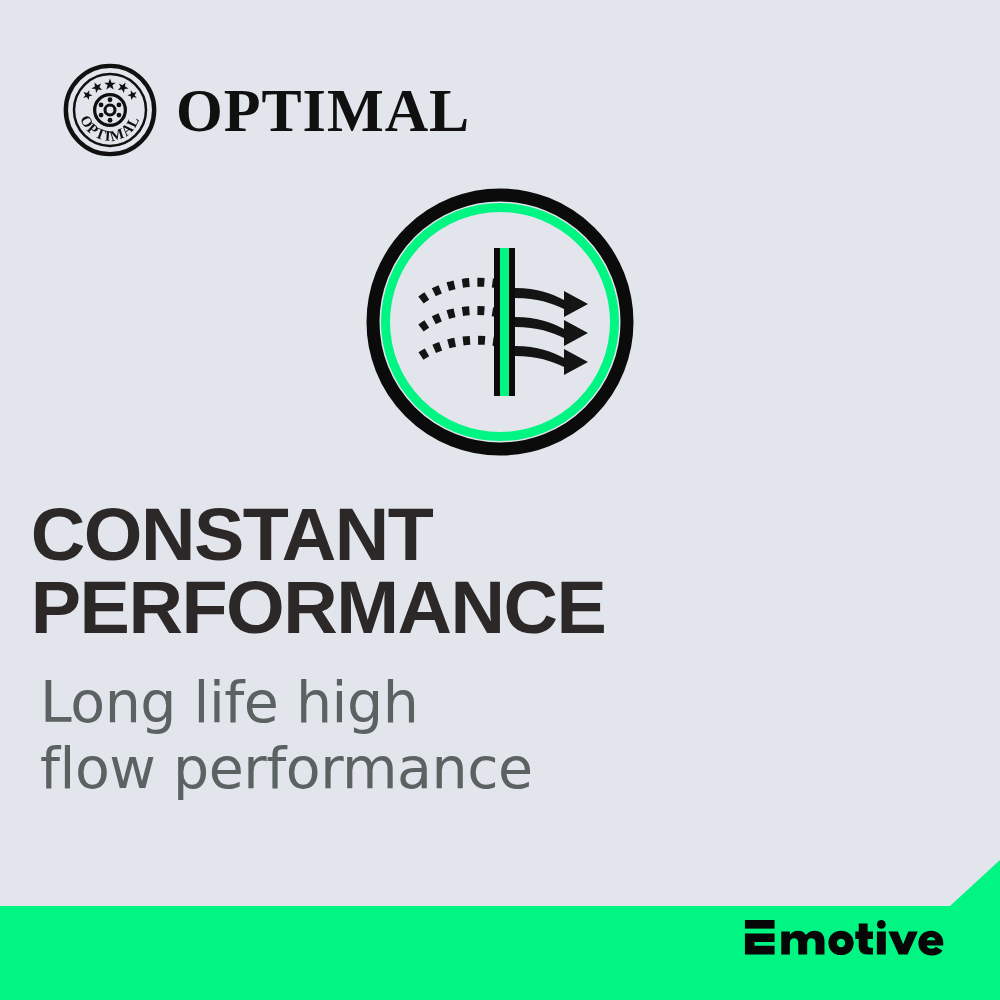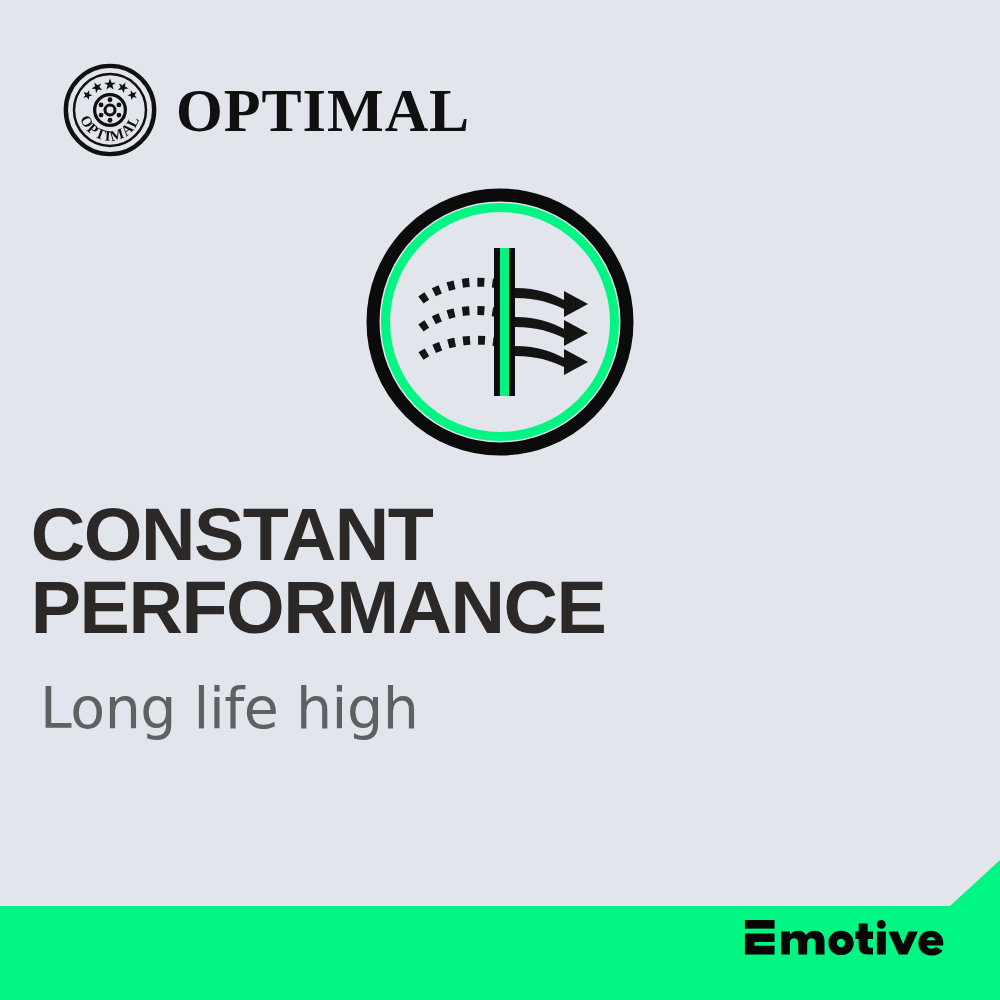--- a/index.html
+++ b/index.html
@@ -63,21 +63,21 @@
     font-size:74px;
     line-height:0.99;
     letter-spacing:-1.5px;
     color:#2b2827;
     text-transform:uppercase;
     transform:scaleX(1.02);
   }
   #headline .hl-line { display:block; white-space:nowrap; }
 
   #subhead {
-    margin-top:30px;
+    margin-top:24px;
     font-family:"DejaVu Sans", sans-serif;
     font-weight:400;
     font-size:57px;
     line-height:1.16;
     letter-spacing:-0.5px;
     color:#5b6262;
   }
   #subhead .sub-line { display:block; white-space:nowrap; }
 
   
@@ -181,20 +181,21 @@
   </div>
 
   <div id="copy">
     <h1 id="headline">
       <span class="hl-line">CONSTANT</span>
       <span class="hl-line">PERFORMANCE</span>
     </h1>
 
     <p id="subhead">
       <span class="sub-line">Long life high</span>
+      <span class="sub-line">flow performance</span>
     </p>
   </div>
 
   <div id="footer-band">
     <div id="footer-logo">
       <svg viewBox="0 0 218 46" xmlns="http://www.w3.org/2000/svg" aria-hidden="true">
         <g fill="#060606">
 
           <rect x="2" y="0" width="31" height="9"></rect>
           <path d="M2,14 h31 v9 h-21 v4 h21 v9 h-31 z"></path>

